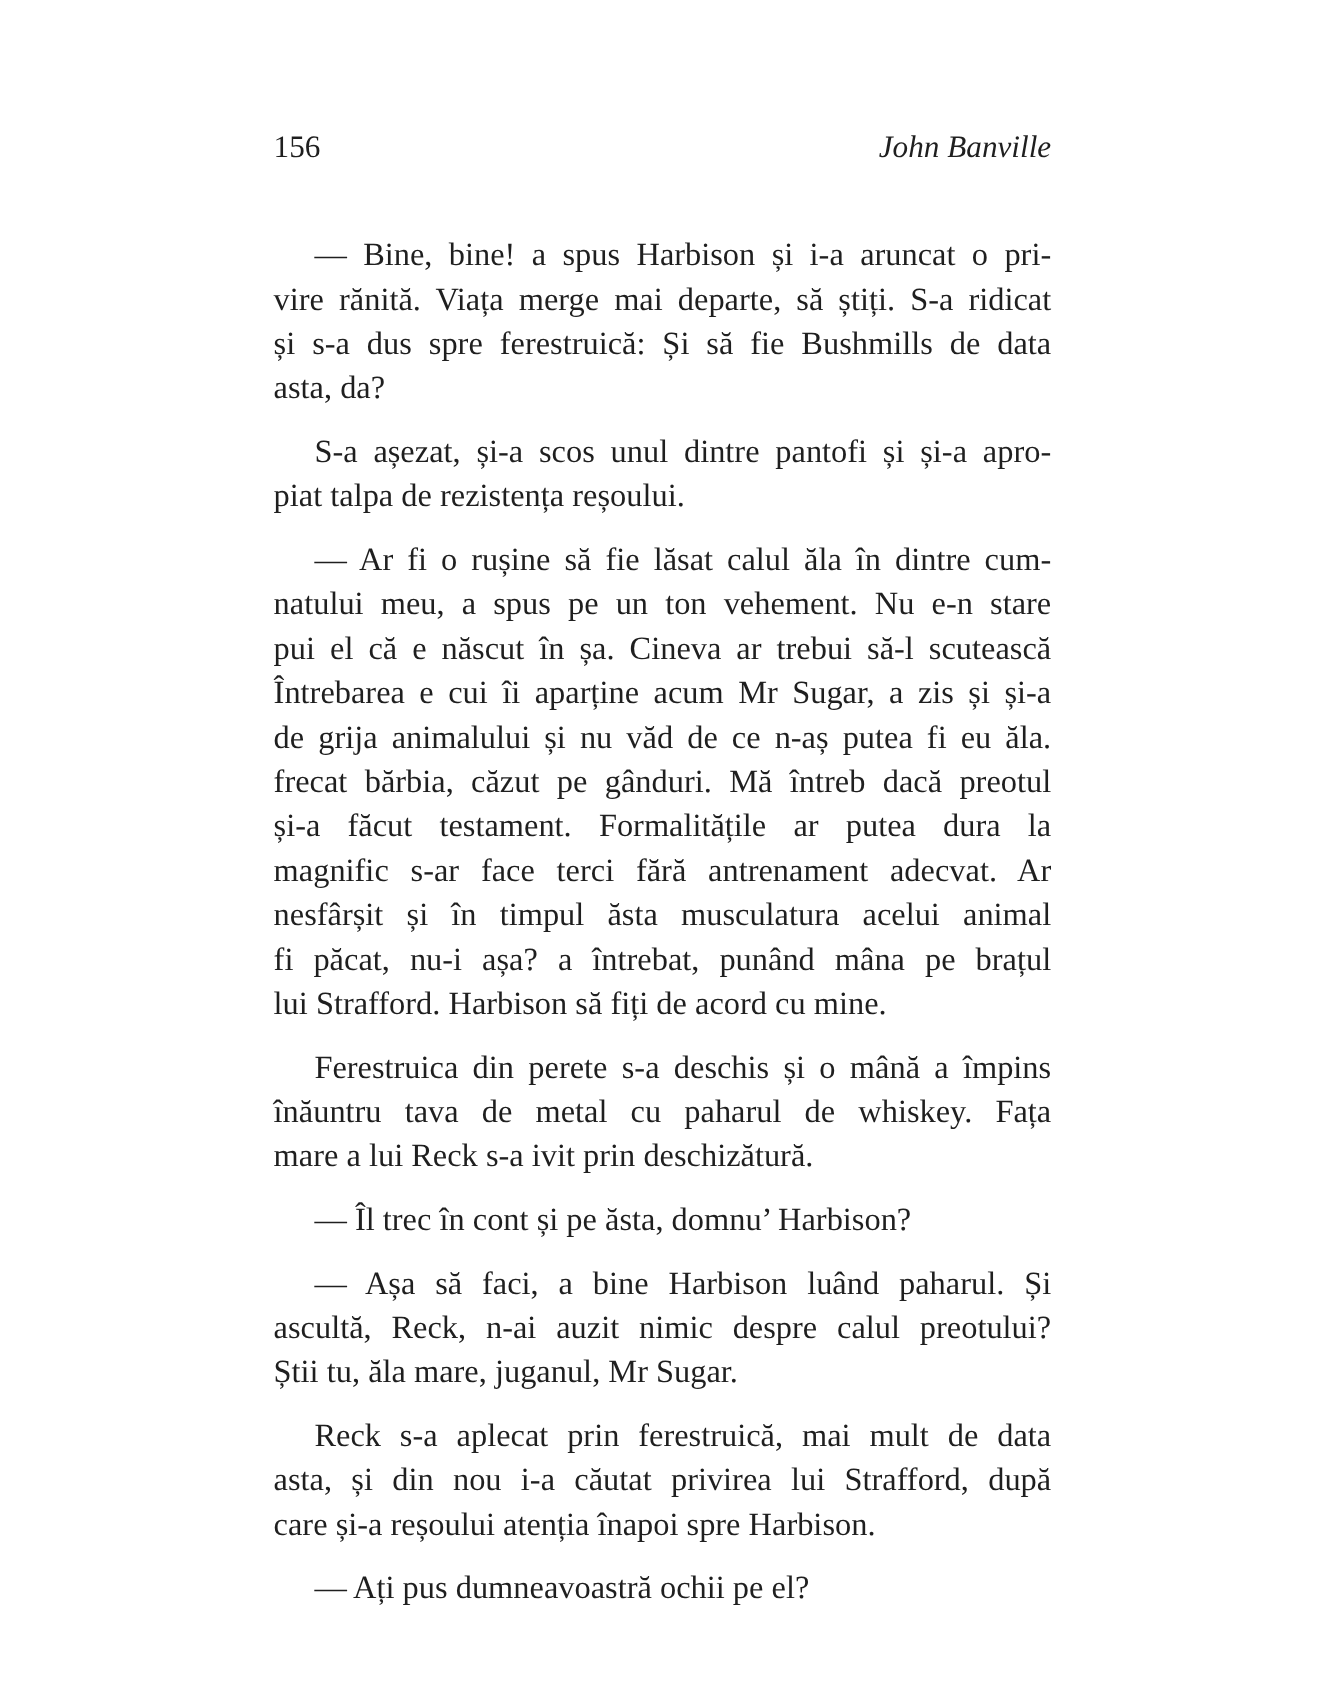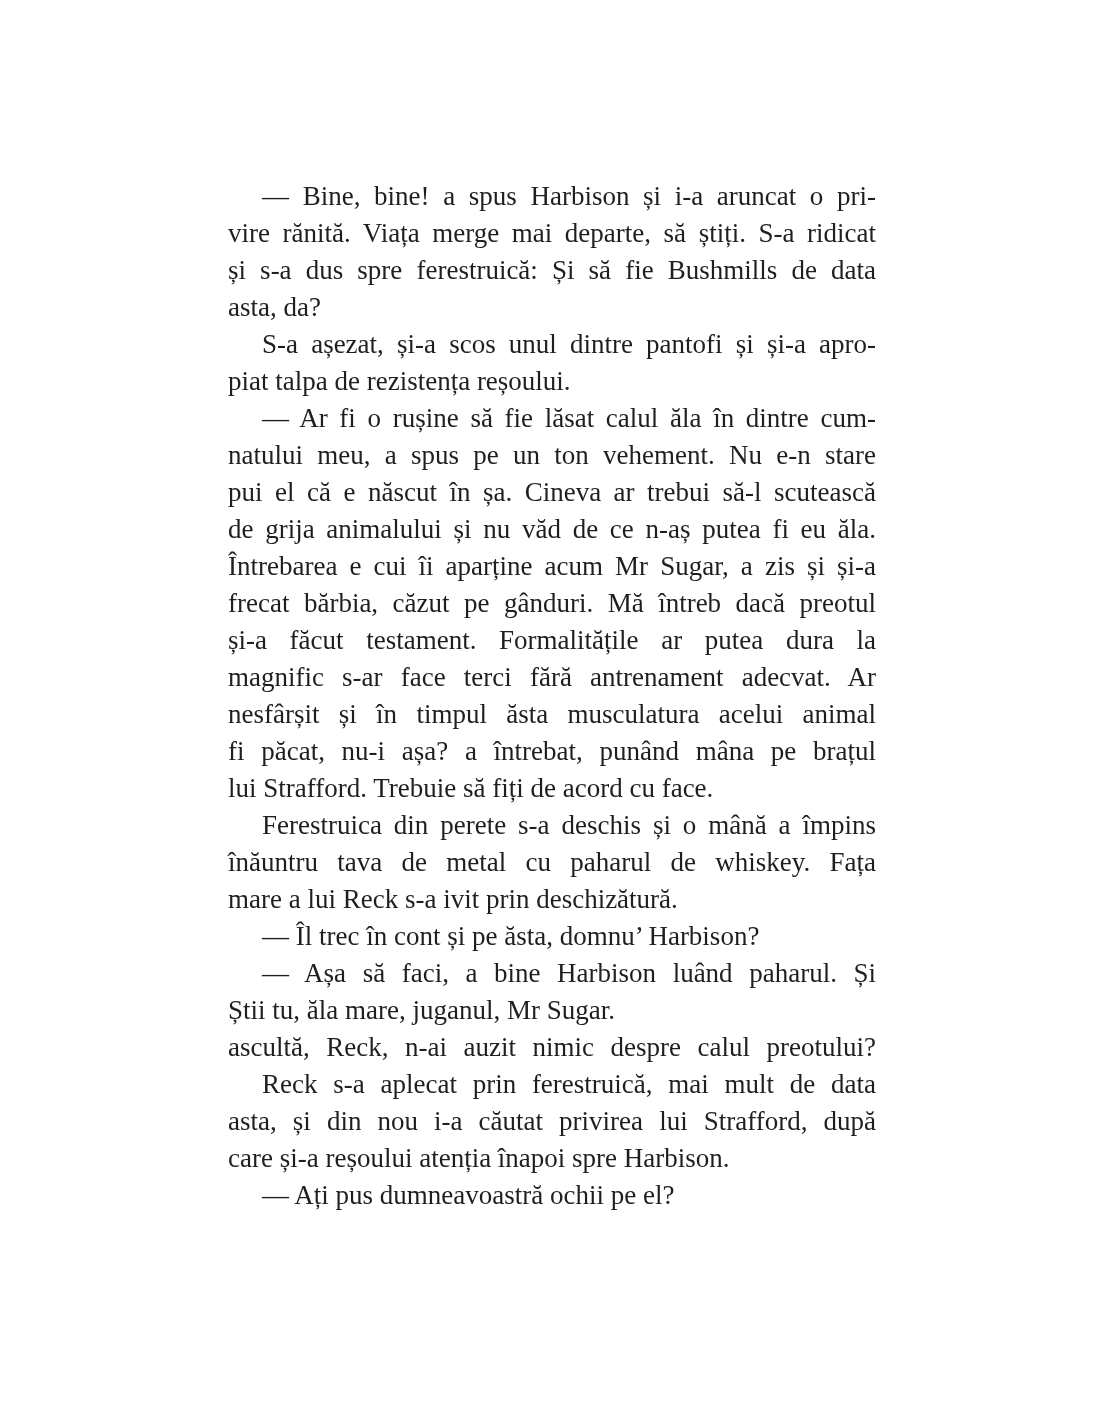--- a/index.html
+++ b/index.html
@@ -46,67 +46,72 @@
   .paragraph {
     margin: 0;
   }
   .line {
     text-align: justify;
     text-align-last: justify;
     white-space: normal;
   }
   .line.para-first {
     text-indent: 34px;
+    margin-top: 16px;
   }
   .line.para-last {
     text-align-last: left;
   }
 </style>
 </head>
 <body>
 
 <div class="page" style="background: rgb(255, 255, 255); color: rgb(31, 31, 31);">
+  <header class="running-head">
+    <span class="page-number">156</span>
+    <span class="author">John Banville</span>
+  </header>
 
   <main class="body-text">
 
   <div class="paragraph">
         <div class="line para-first">— Bine, bine! a spus Harbison și i-a aruncat o pri-</div>
         <div class="line">vire rănită. Viața merge mai departe, să știți. S-a ridicat</div>
         <div class="line">și s-a dus spre ferestruică: Și să fie Bushmills de data</div>
         <div class="line para-last">asta, da?</div>
       </div>
       <div class="paragraph">
         <div class="line para-first">S-a așezat, și-a scos unul dintre pantofi și și-a apro-</div>
         <div class="line para-last">piat talpa de rezistența reșoului.</div>
       </div>
       <div class="paragraph">
         <div class="line para-first">— Ar fi o rușine să fie lăsat calul ăla în dintre cum-</div>
         <div class="line">natului meu, a spus pe un ton vehement. Nu e-n stare</div>
         <div class="line">pui el că e născut în șa. Cineva ar trebui să-l scutească</div>
+        <div class="line">Întrebarea e cui îi aparține acum Mr Sugar, a zis și și-a</div>
         <div class="line">de grija animalului și nu văd de ce n-aș putea fi eu ăla.</div>
-        <div class="line">Întrebarea e cui îi aparține acum Mr Sugar, a zis și și-a</div>
         <div class="line">frecat bărbia, căzut pe gânduri. Mă întreb dacă preotul</div>
         <div class="line">și-a făcut testament. Formalitățile ar putea dura la</div>
         <div class="line">magnific s-ar face terci fără antrenament adecvat. Ar</div>
         <div class="line">nesfârșit și în timpul ăsta musculatura acelui animal</div>
         <div class="line">fi păcat, nu-i așa? a întrebat, punând mâna pe brațul</div>
-        <div class="line para-last">lui Strafford. Trebuie să fiți de acord cu face.</div>
+        <div class="line para-last">lui Strafford. Harbison să fiți de acord cu mine.</div>
       </div>
       <div class="paragraph">
         <div class="line para-first">Ferestruica din perete s-a deschis și o mână a împins</div>
         <div class="line">înăuntru tava de metal cu paharul de whiskey. Fața</div>
         <div class="line para-last">mare a lui Reck s-a ivit prin deschizătură.</div>
       </div>
       <div class="paragraph">
         <div class="line para-first para-last">— Îl trec în cont și pe ăsta, domnu’ Harbison?</div>
       </div>
       <div class="paragraph">
         <div class="line para-first">— Așa să faci, a bine Harbison luând paharul. Și</div>
+        <div class="line">ascultă, Reck, n-ai auzit nimic despre calul preotului?</div>
         <div class="line para-last">Știi tu, ăla mare, juganul, Mr Sugar.</div>
-        <div class="line">ascultă, Reck, n-ai auzit nimic despre calul preotului?</div>
       </div>
       <div class="paragraph">
         <div class="line para-first">Reck s-a aplecat prin ferestruică, mai mult de data</div>
         <div class="line">asta, și din nou i-a căutat privirea lui Strafford, după</div>
         <div class="line para-last">care și-a reșoului atenția înapoi spre Harbison.</div>
       </div>
       <div class="paragraph">
         <div class="line para-first para-last">— Ați pus dumneavoastră ochii pe el?</div>
       </div>
     </main>

